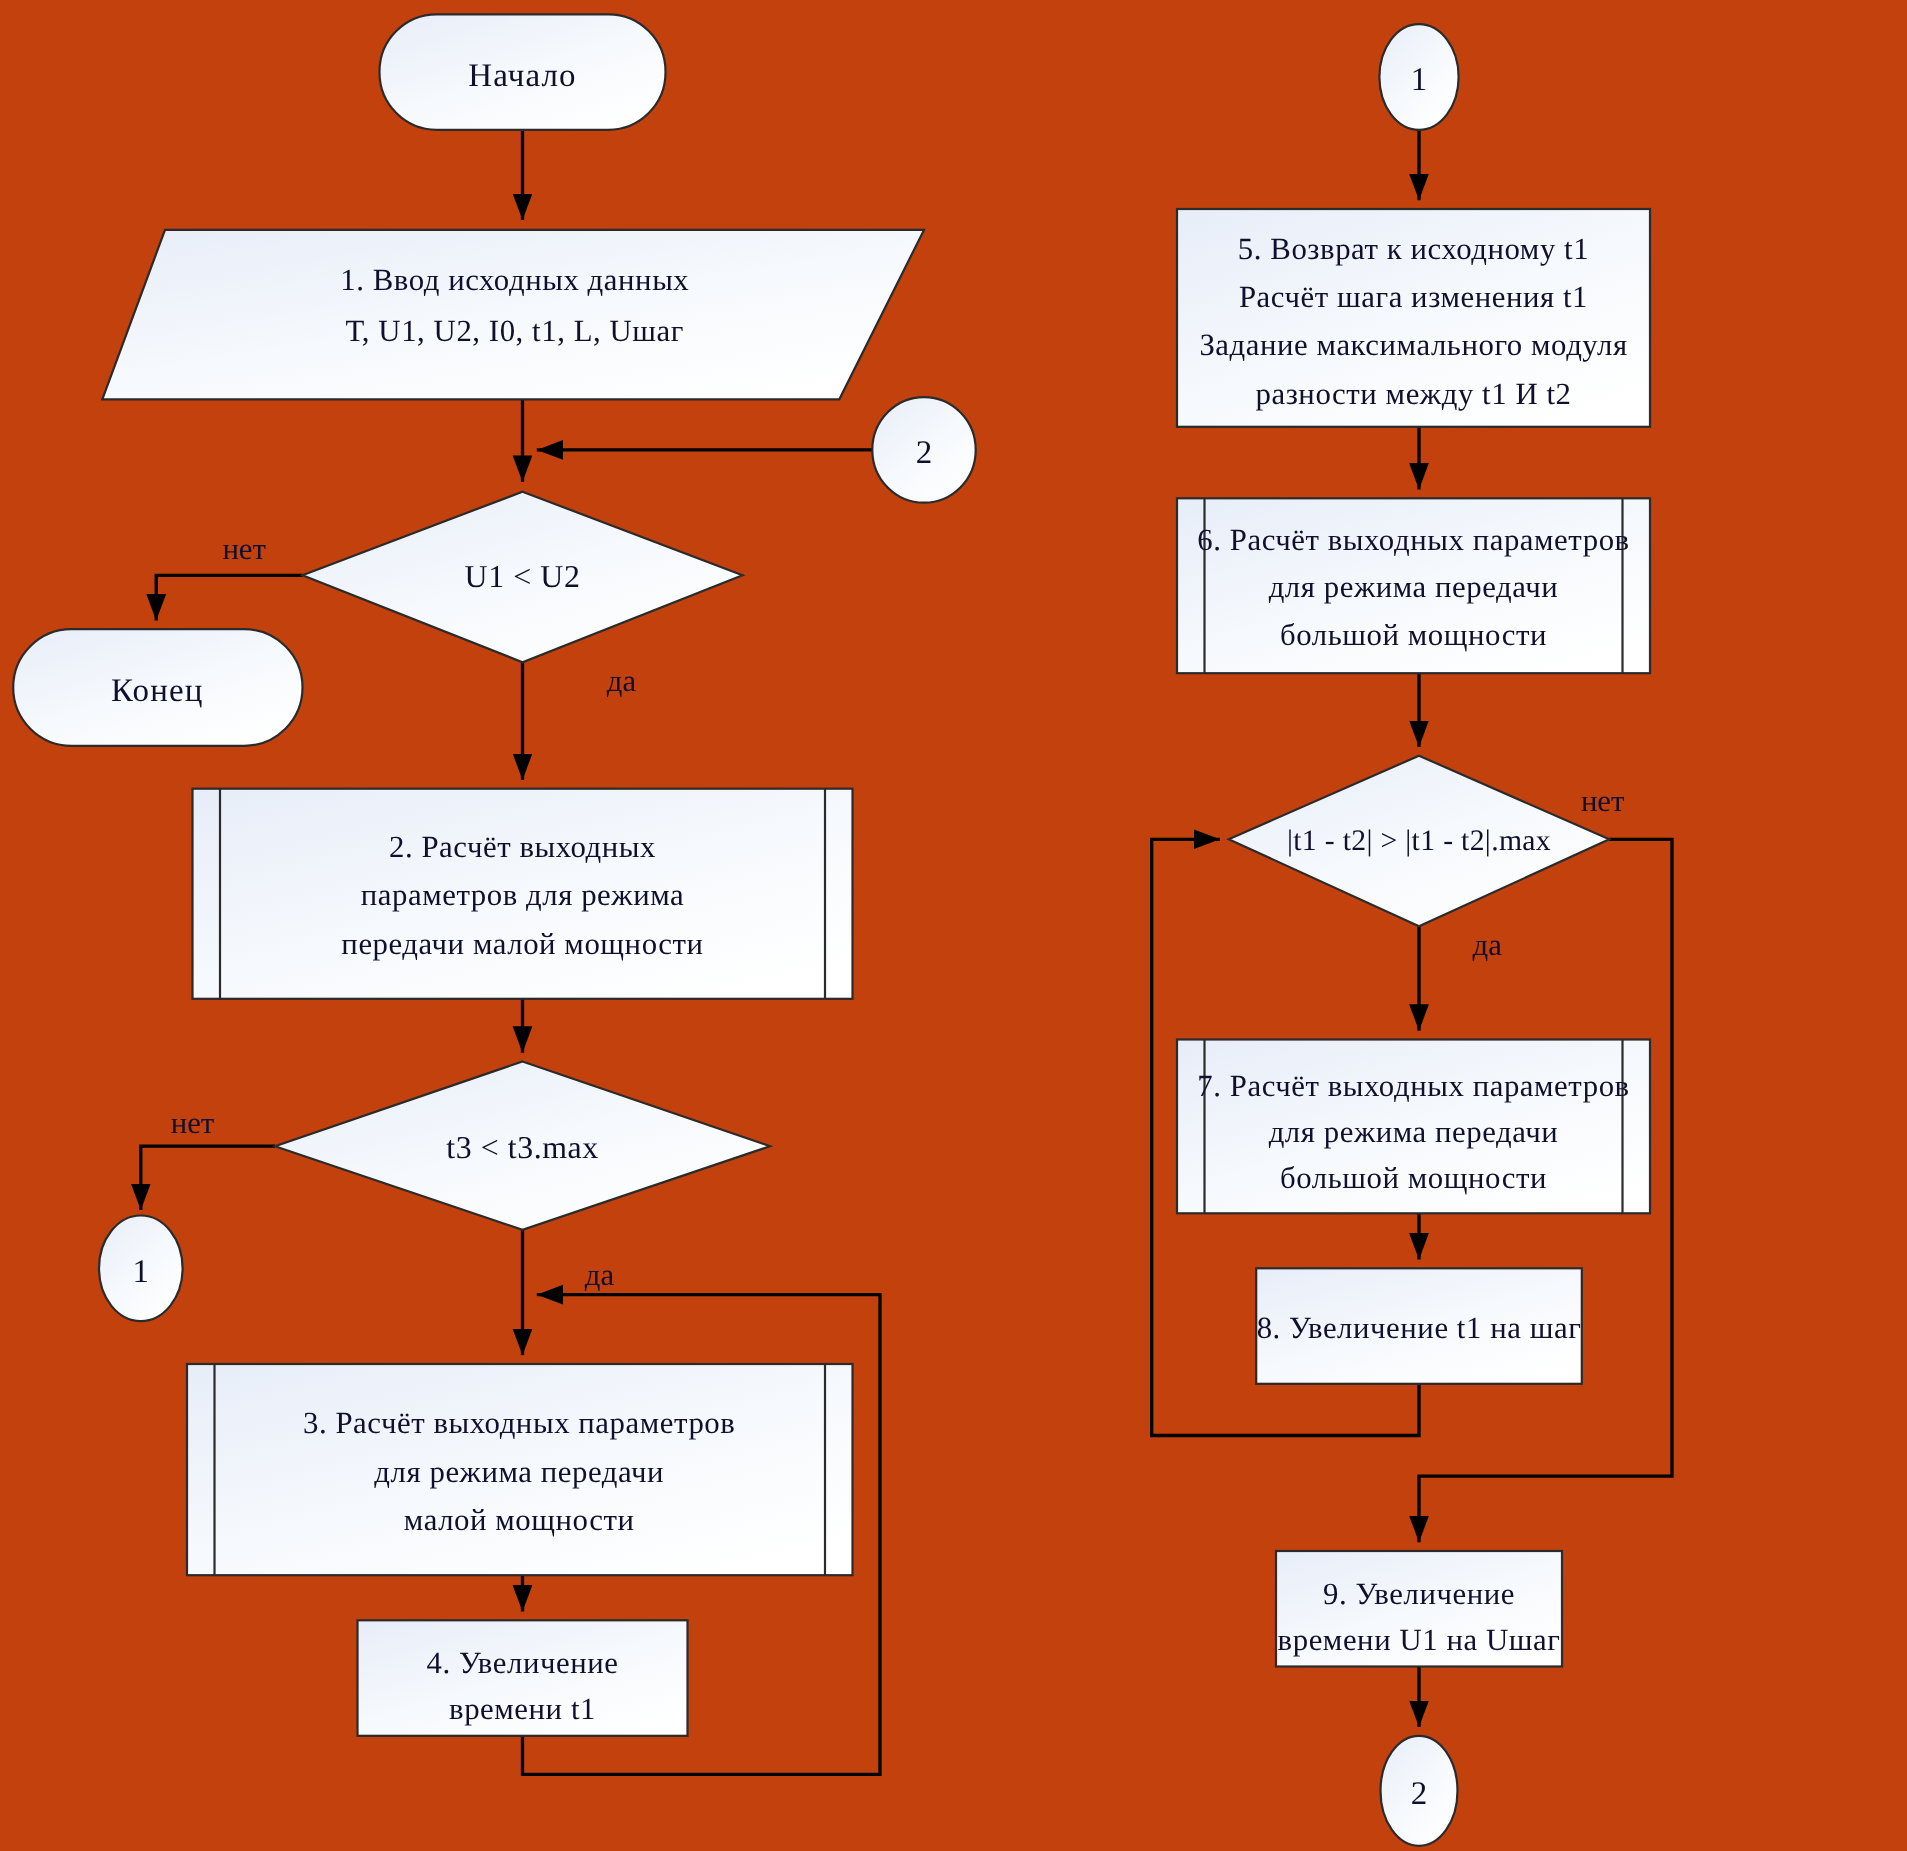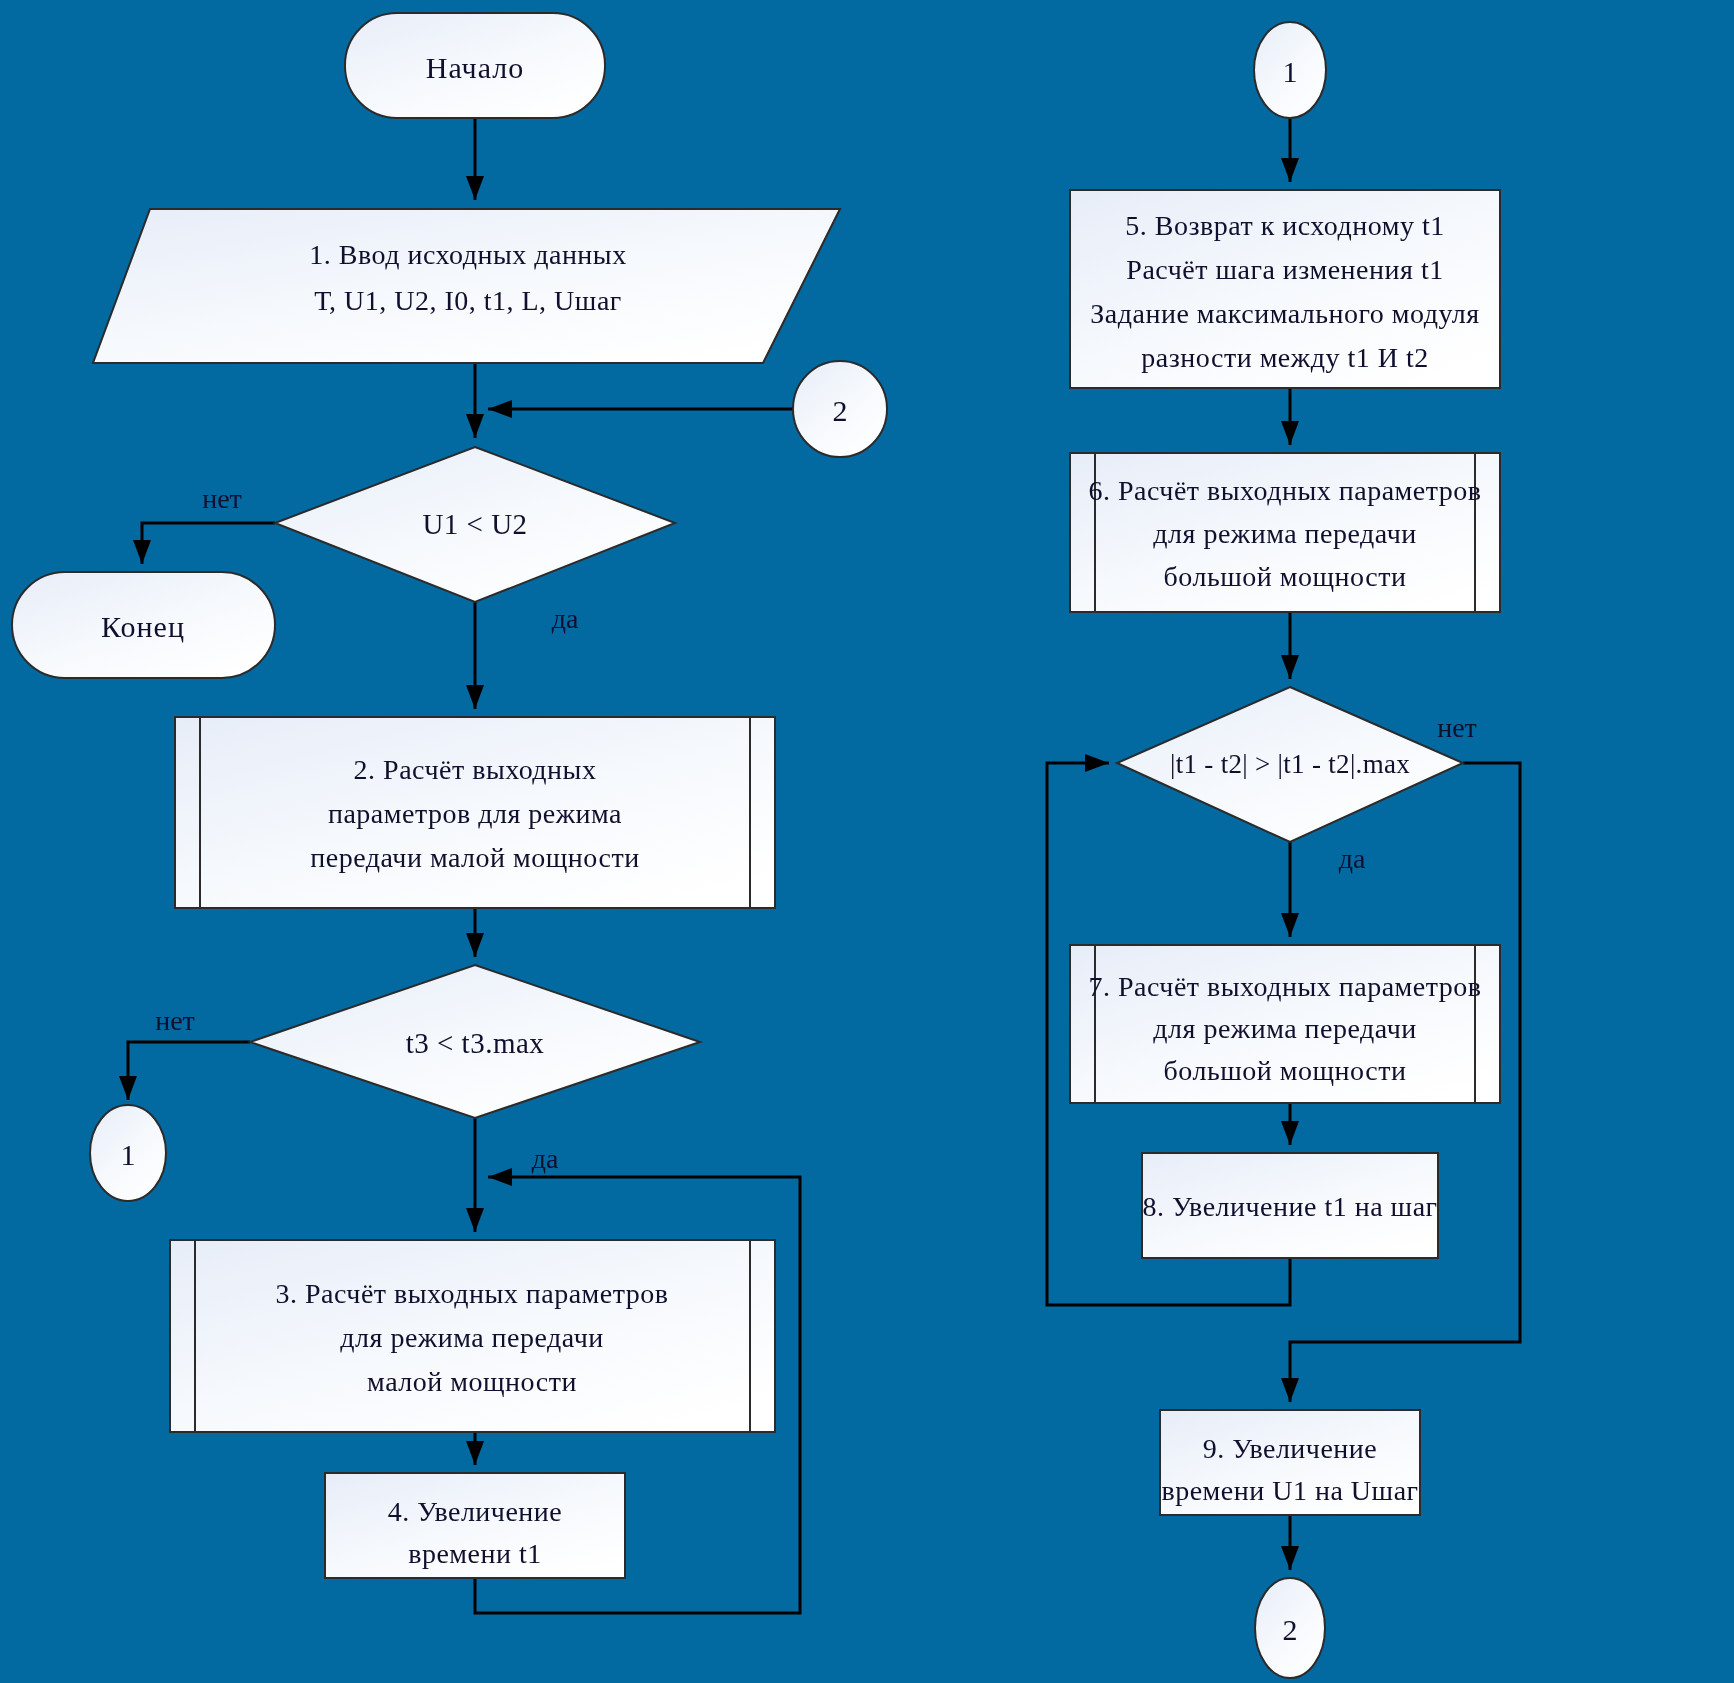--- a/index.html
+++ b/index.html
@@ -1,16 +1,16 @@
 <!DOCTYPE html>
 <html><head>
 <meta charset="utf-8">
 <style>
   html,body{margin:0;padding:0;background:#ffffff;}
-  .canvas{width:1734px;height:1683px;position:relative;background:#0369a1;}
+  .canvas{width:1734px;height:1683px;position:relative;background:#c2410c;}
   svg{display:block;}
   text{font-family:"Liberation Serif","DejaVu Serif",serif;fill:#10102e;}
   .node-text{font-size:28px;letter-spacing:.5px;}
   .cond-text{font-size:29px;letter-spacing:.5px;}
   .cond-text-long{font-size:27px;letter-spacing:.3px;}
   .branch-text{font-size:28px;}
   .term-text{font-size:30px;letter-spacing:1px;}
   .conn-text{font-size:30px;}
   .shape{stroke:#2b2b2b;stroke-width:2;}
   .flow{stroke:#000000;stroke-width:3;fill:none;}

